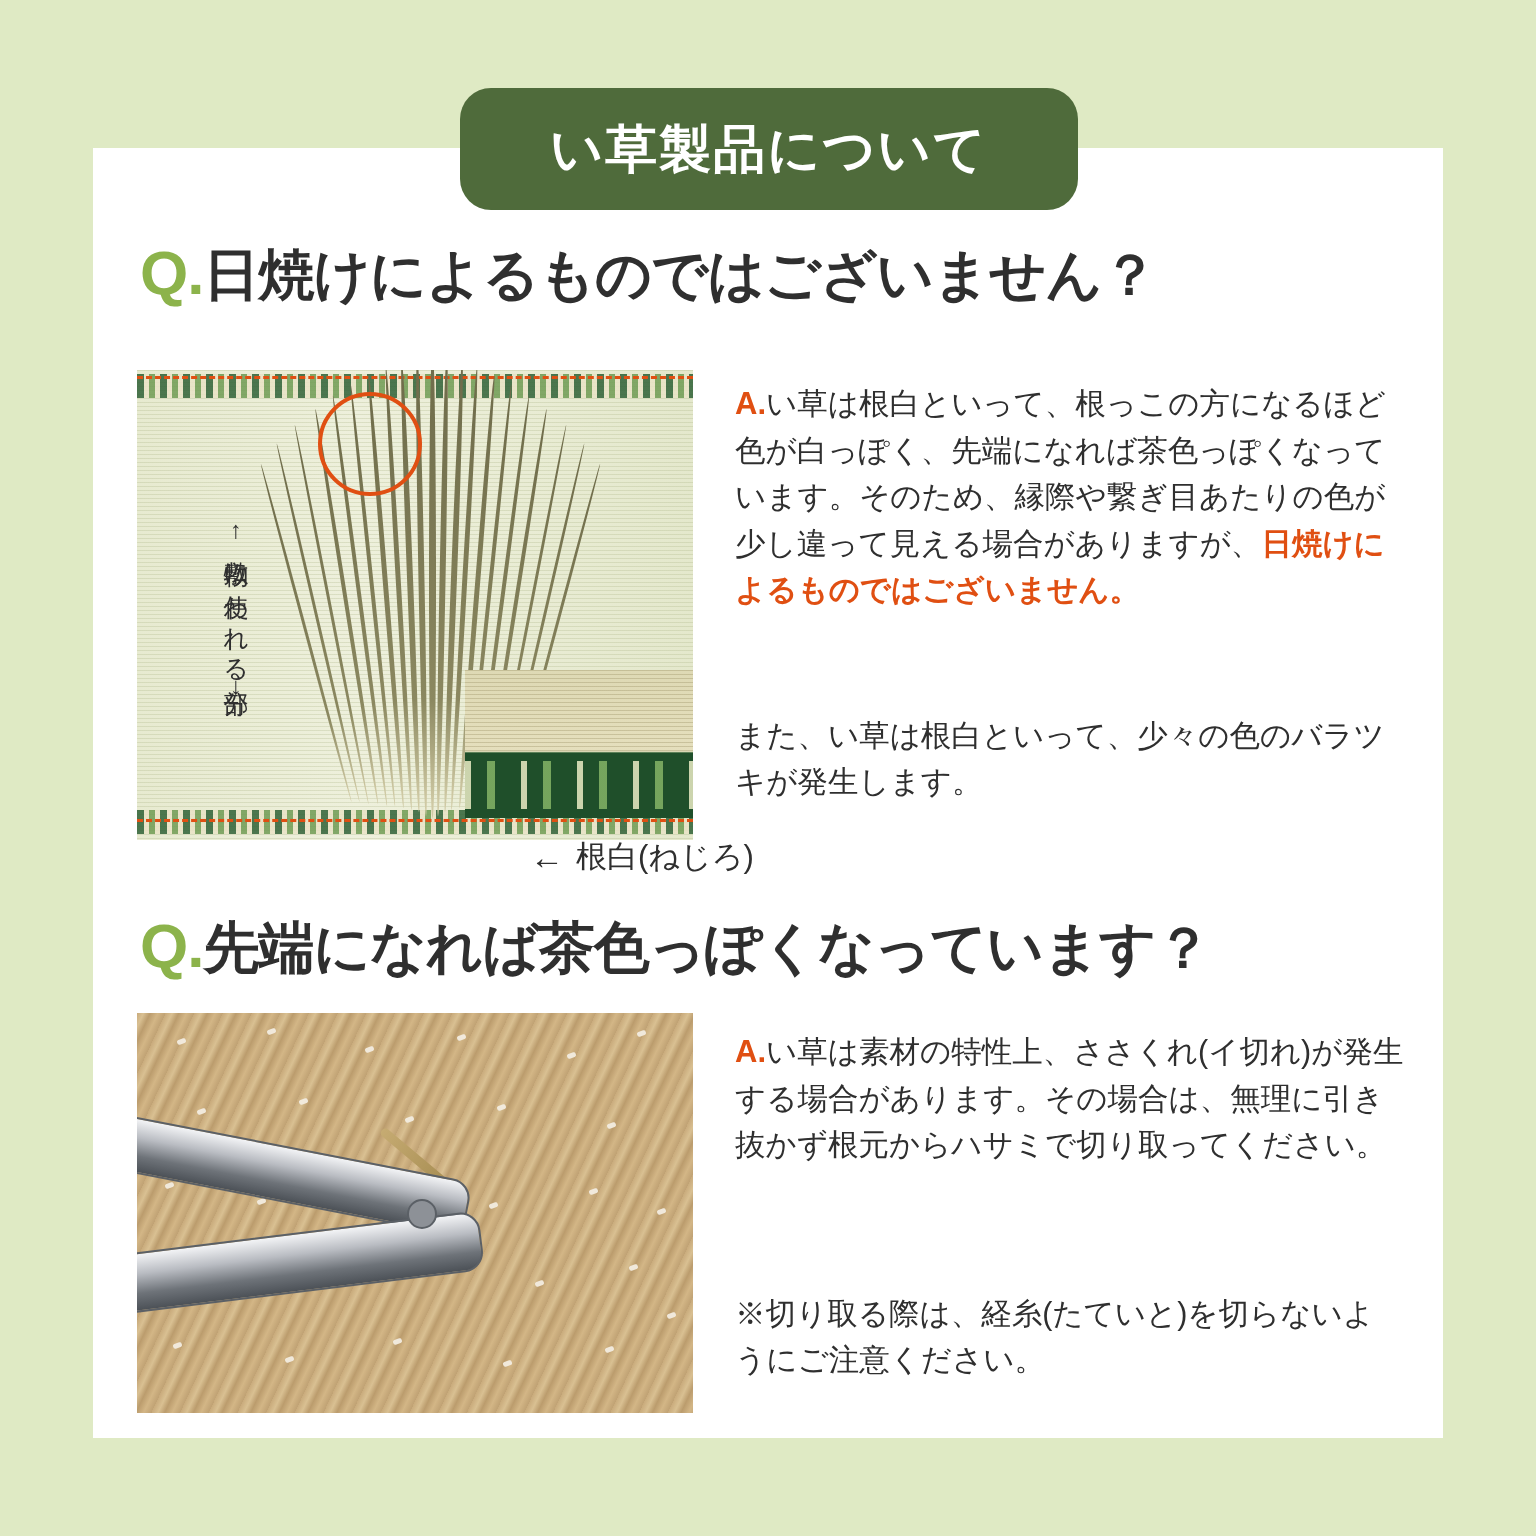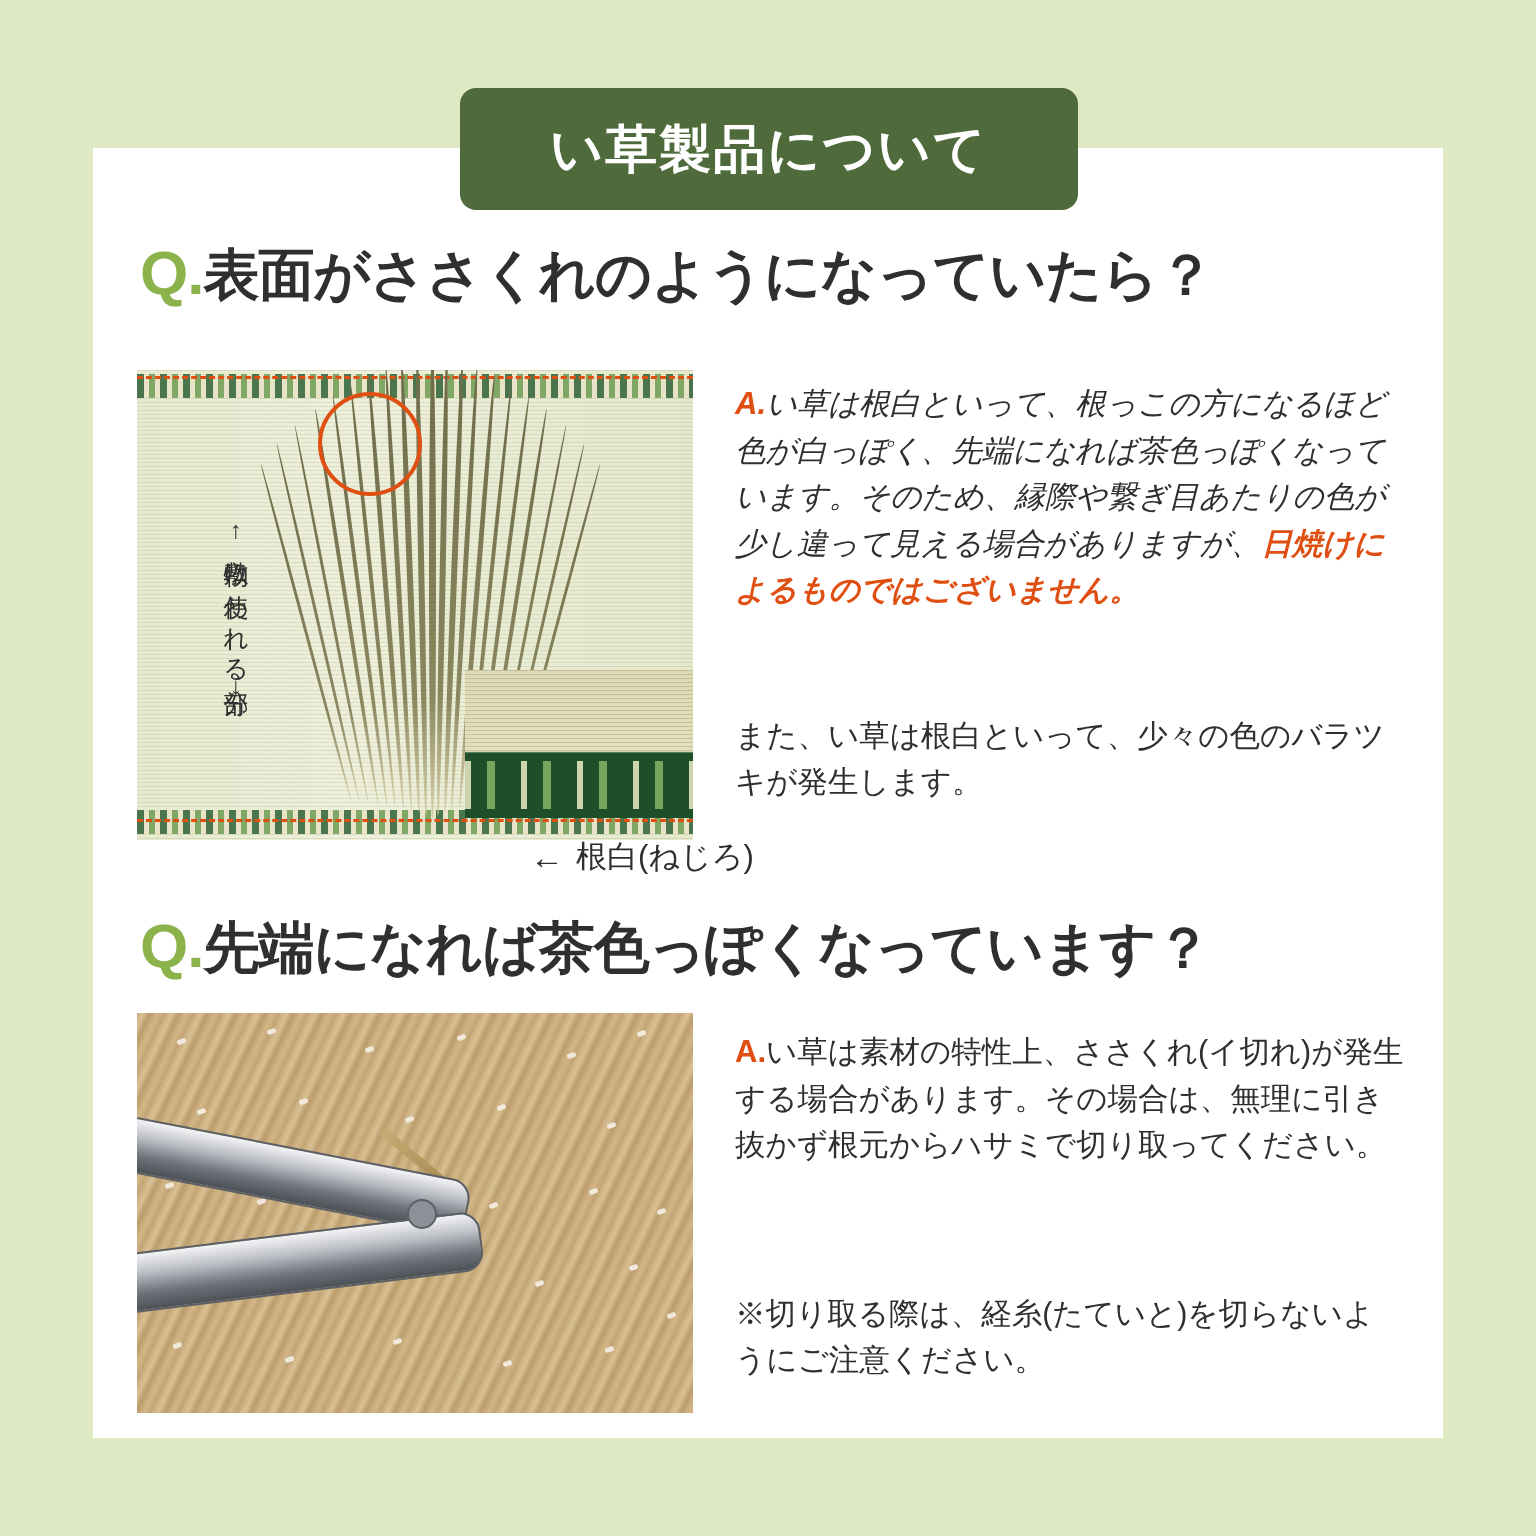--- a/index.html
+++ b/index.html
@@ -33,21 +33,21 @@
   }
 
   
   .banner {
     position: absolute;
     left: 460px;
     top: 88px;
     width: 618px;
     height: 122px;
     background: #4f6b3b;
-    border-radius: 16px;
+    border-radius: 31px;
     display: flex;
     align-items: center;
     justify-content: center;
     z-index: 5;
   }
   .banner-text {
     color: #ffffff;
     font-size: 52px;
     font-weight: bold;
     letter-spacing: 2px;
@@ -90,21 +90,21 @@
   .a-mark {
     color: #e04f12;
     font-weight: bold;
     font-size: 31px;
   }
   .hl {
     color: #e04f12;
     font-weight: bold;
   }
 
-  #a1 { left: 735px; top: 380px; width: 660px; font-style: italic; }
+  #a1 { left: 735px; top: 380px; width: 660px; }
   #a1b { left: 735px; top: 712px; width: 660px; }
   #a2 { left: 735px; top: 1028px; width: 670px; }
   #a2b { left: 735px; top: 1290px; width: 670px; }
 
   
   .fig1 {
     position: absolute;
     left: 137px;
     top: 370px;
     width: 556px;
@@ -327,21 +327,21 @@
 <div class="page">
 
   <div class="card"></div>
 
   <div class="banner">
     <span class="banner-text">い草製品について</span>
   </div>
 
   <div class="q-head" id="q1-head">
     <span class="q-mark">Q.</span>
-    <span class="q-text">表面がささくれのようになっていたら？</span>
+    <span class="q-text">日焼けによるものではございません？</span>
   </div>
 
   <div class="fig1">
     <div class="mat"></div>
     <div class="edge top"></div>
     <div class="edge bottom"></div>
     <div class="dash top"></div>
     <div class="dash bottom"></div>
 
     <div class="vlabel">

